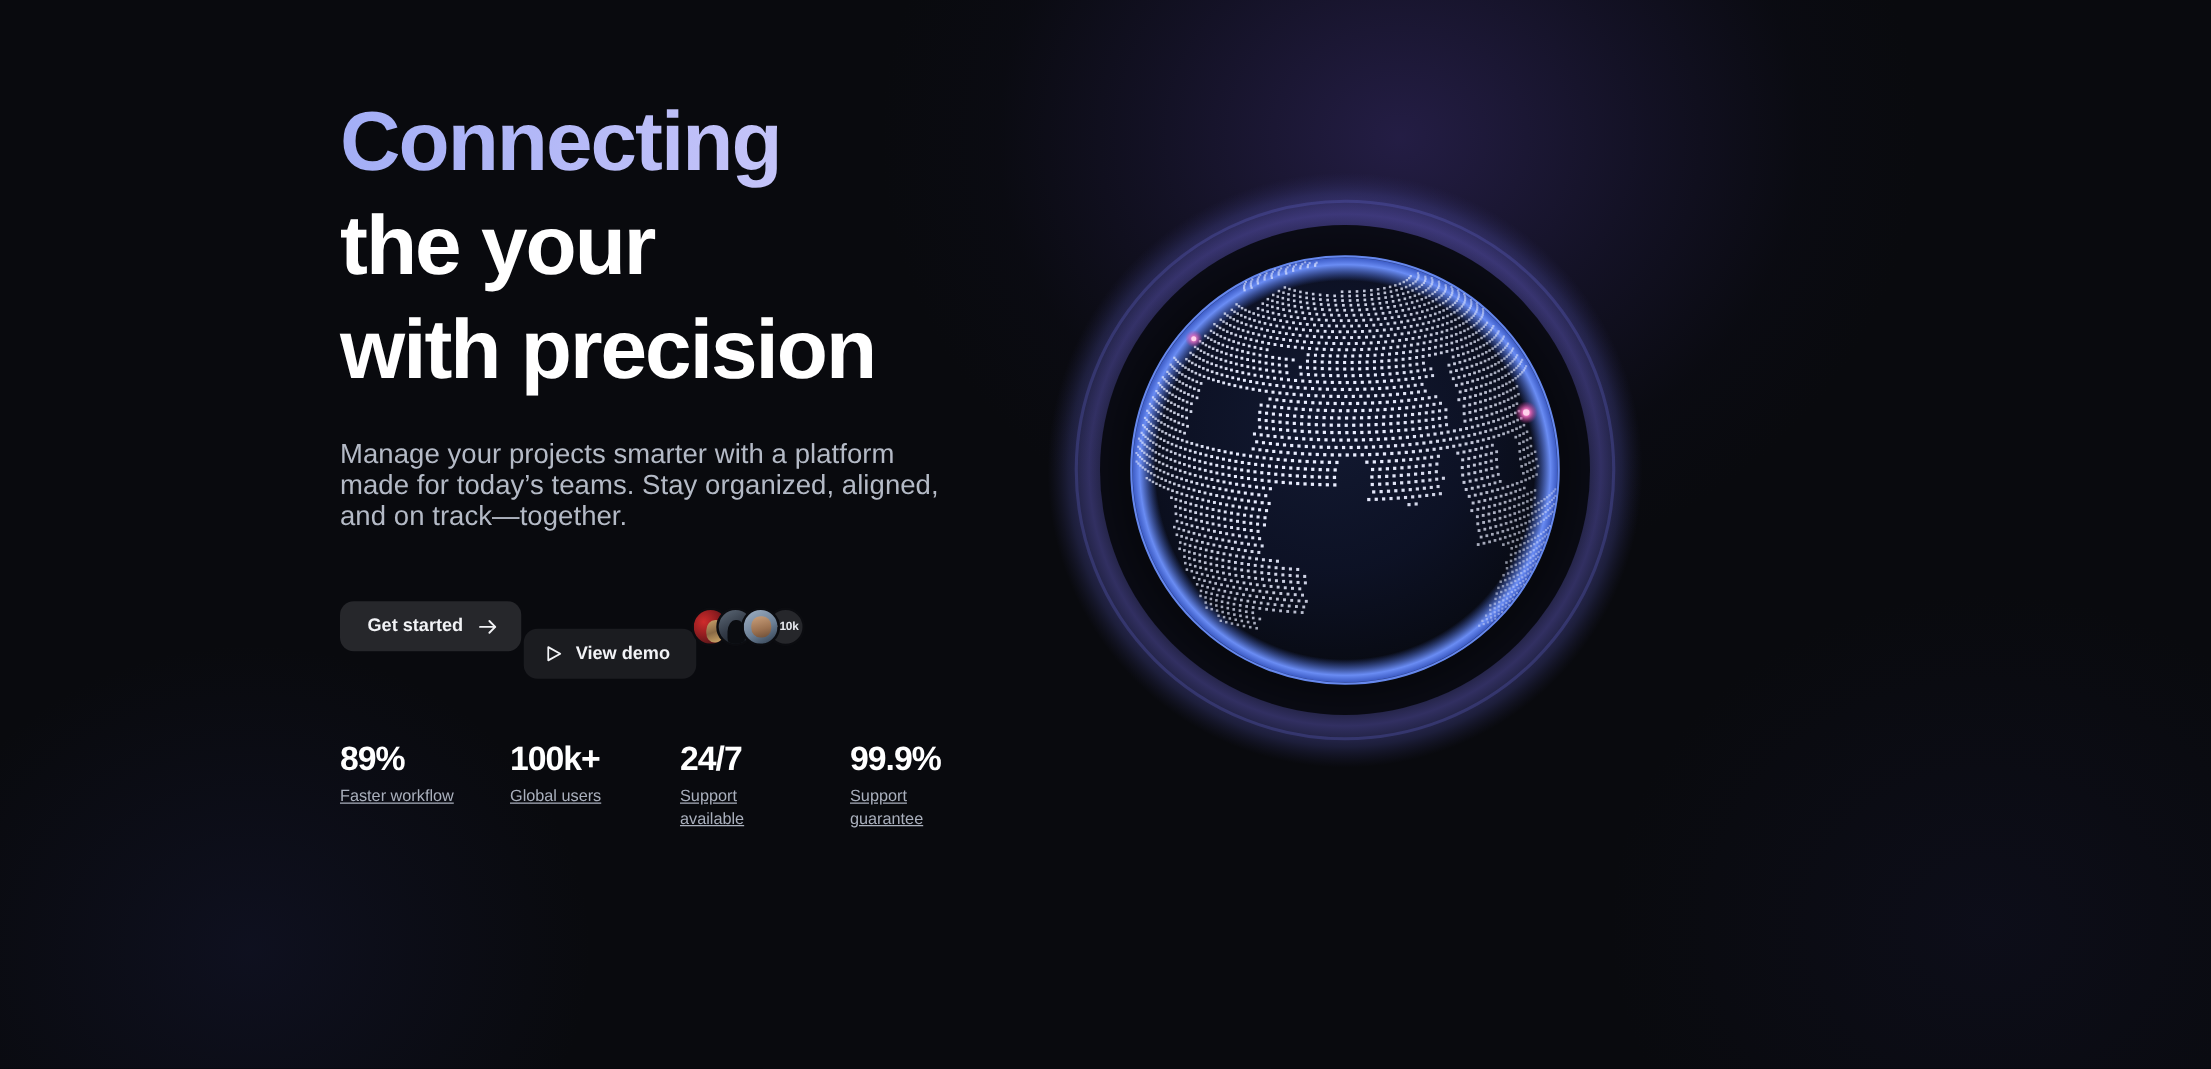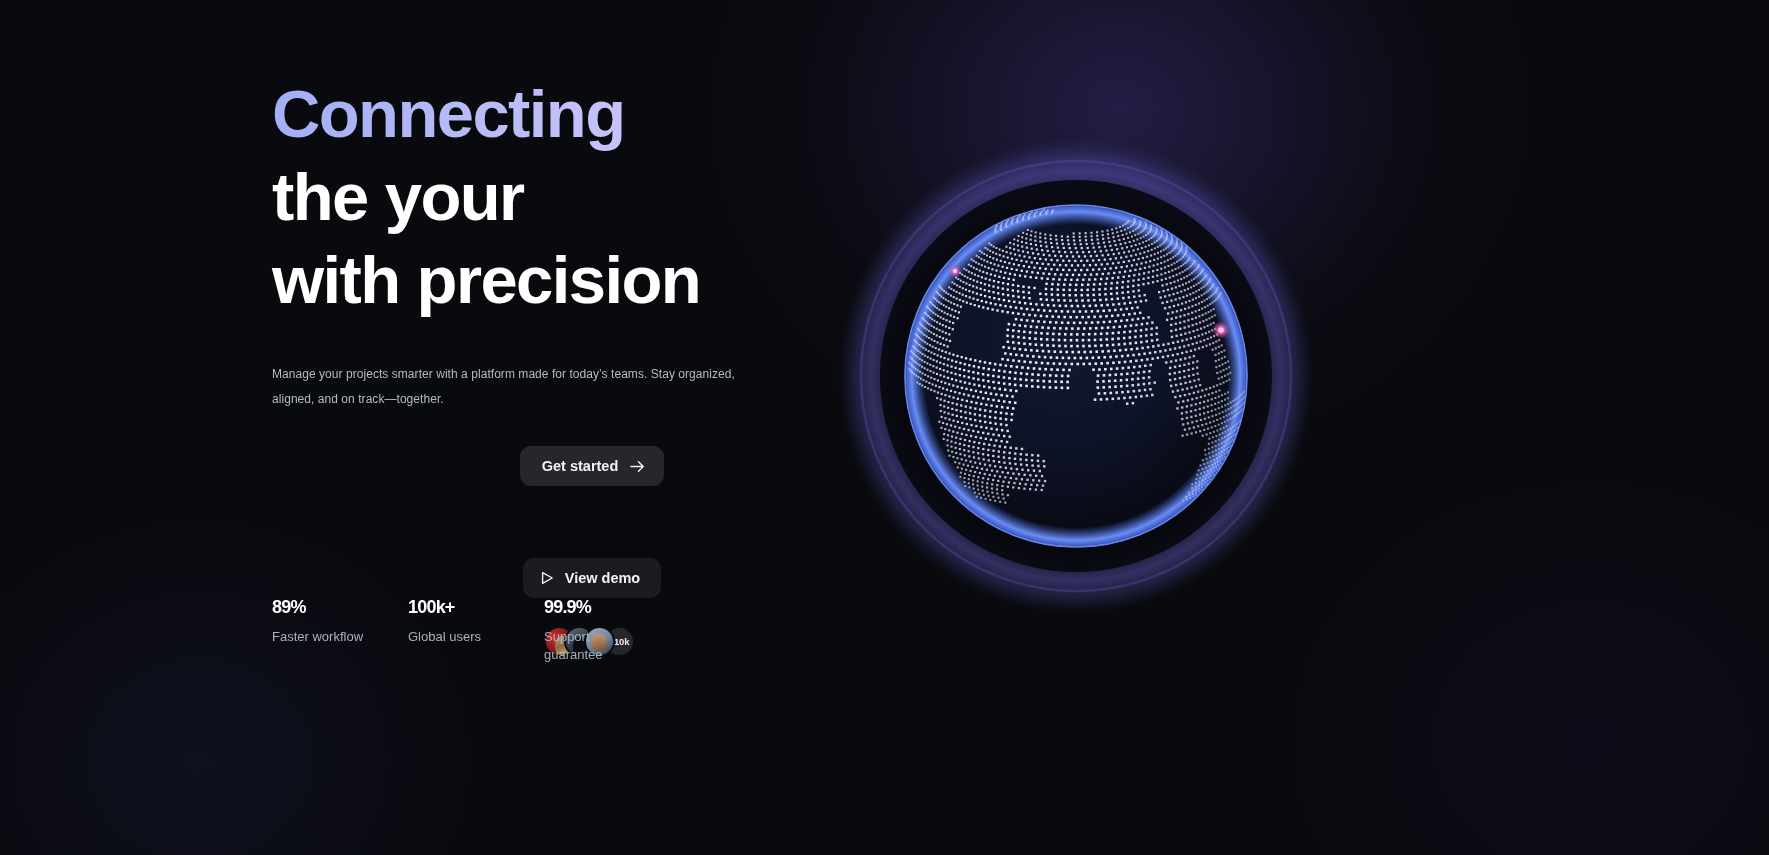--- a/index.html
+++ b/index.html
@@ -61,35 +61,34 @@
   #headline .accent {
     background:linear-gradient(95deg, #a3aef6 0%, #bfc0f8 45%, #dcd7fd 100%);
     -webkit-background-clip:text;
     background-clip:text;
     -webkit-text-fill-color:transparent;
     color:#bcbcf7;
   }
   #headline .lineblock { display:block; }
 
   #subtitle {
-    margin-top:41px;
-    font-size:12px;
+    margin-top:29px;
+    font-size:22px;
     line-height:25px;
     color:#b4bac6;
     letter-spacing:0.05px;
     max-width:500px;
   }
 
   
   #actions {
     margin-top:34px;
     display:flex;
     align-items:center;
-    gap:28px;
-    flex-direction:column;
+    gap:2px;
   }
   .btn {
     display:inline-flex;
     align-items:center;
     justify-content:center;
     gap:12px;
     height:40px;
     border-radius:11px;
     font-size:14.5px;
     font-weight:600;
@@ -160,32 +159,33 @@
 
   
   #stats {
     position:absolute;
     left:272px; top:591px;
     display:flex;
     z-index:6;
   }
   .stat { width:136px; }
   .stat-value {
-    font-size:18px;
+    font-size:27px;
     font-weight:700;
     color:#ffffff;
     letter-spacing:-0.8px;
     line-height:32px;
   }
   .stat-label {
     margin-top:5px;
     font-size:13px;
     line-height:18px;
     color:#aab0bd;
     max-width:96px;
+    text-decoration:underline;
   }
 
   
   #globe-visual {
     position:absolute;
     left:836px; top:136px;
     width:480px; height:480px;
     z-index:4;
   }
   #globe-svg { display:block; width:480px; height:480px; overflow:visible; }
@@ -2578,18 +2578,22 @@
   <div id="stats">
     <div class="stat">
       <div class="stat-value">89%</div>
       <div class="stat-label">Faster workflow</div>
     </div>
     <div class="stat">
       <div class="stat-value">100k+</div>
       <div class="stat-label">Global users</div>
     </div>
     <div class="stat">
+      <div class="stat-value">24/7</div>
+      <div class="stat-label">Support available</div>
+    </div>
+    <div class="stat">
       <div class="stat-value">99.9%</div>
       <div class="stat-label">Support guarantee</div>
     </div>
   </div>
 
 </div>
 
 </body></html>

